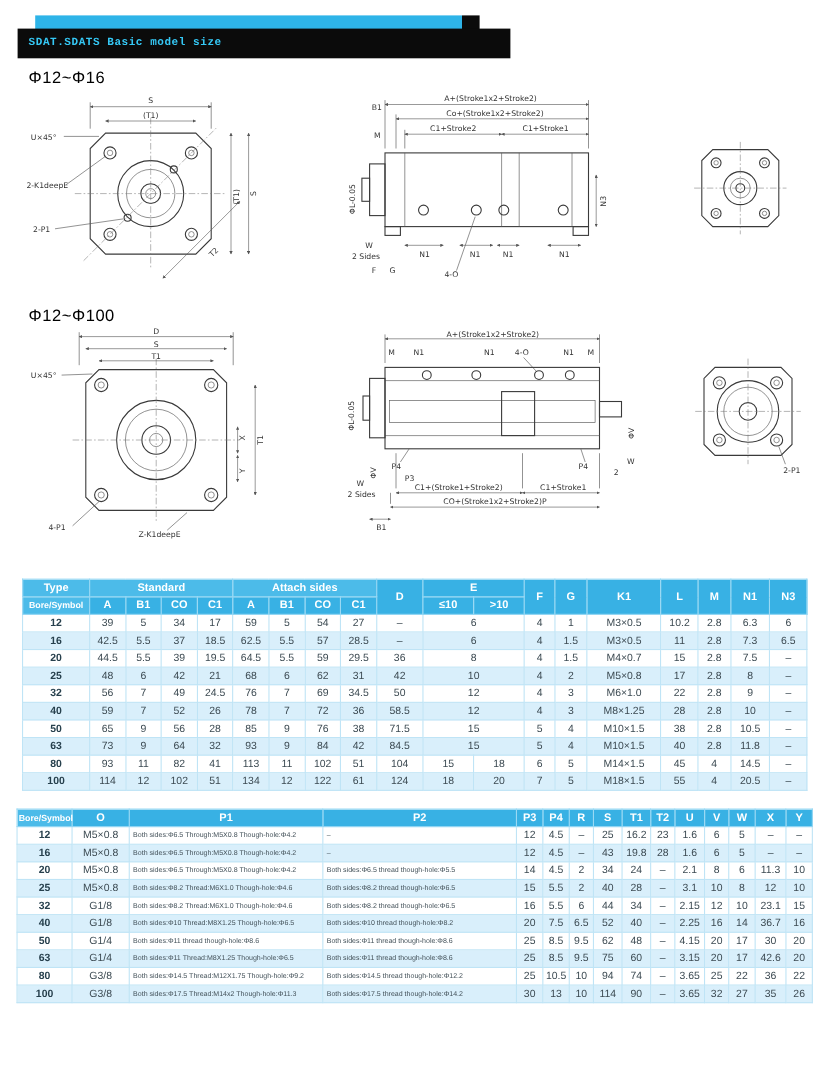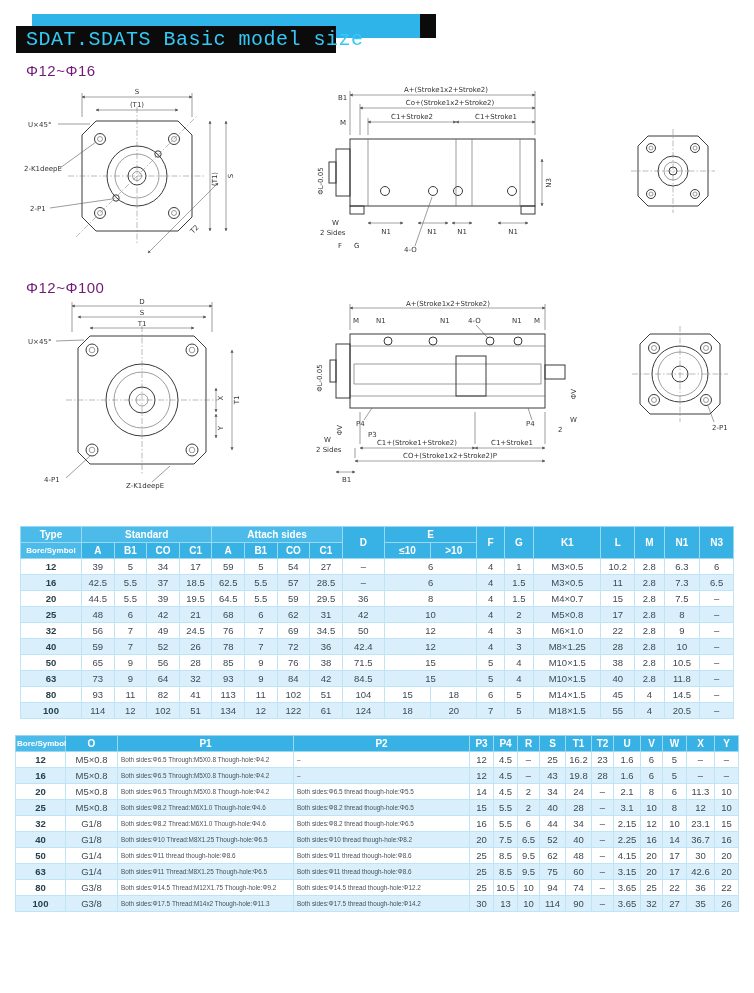--- a/index.html
+++ b/index.html
@@ -3,25 +3,25 @@
 <meta charset="utf-8">
 <style>
   *{box-sizing:border-box;margin:0;padding:0}
   html,body{width:754px;background:#fff;font-family:"Liberation Sans",sans-serif;color:#222}
   body{height:993px;overflow:hidden}
 
   
   .title-wrap{position:relative;height:42px;width:430px;margin:14px 0 4px 16px}
   .title-cyan{position:absolute;left:16px;top:0;width:388px;height:24px;background:#2eb4e8}
   .title-cap{position:absolute;left:404px;top:0;width:16px;height:24px;background:#0b0b0b}
-  .title-black{position:absolute;left:0;top:12px;width:320px;height:27px;background:#0b0b0b;
-    color:#35c8f5;font-family:"Liberation Mono","DejaVu Sans Mono",monospace;font-size:20px;
-    font-weight:normal;line-height:27px;padding-left:10px;letter-spacing:.5px;white-space:nowrap}
-
-  .sec-heading{font-size:15px;margin:6px 0 2px 26px;color:#701a75;letter-spacing:.5px}
+  .title-black{position:absolute;left:0;top:12px;width:448px;height:27px;background:#0b0b0b;
+    color:#35c8f5;font-family:"Liberation Mono","DejaVu Sans Mono",monospace;font-size:10px;
+    font-weight:bold;line-height:27px;padding-left:10px;letter-spacing:.5px;white-space:nowrap}
+
+  .sec-heading{font-size:15px;margin:6px 0 2px 26px;color:#000000;letter-spacing:.5px}
 
   
   svg{display:block;margin-left:20px}
   svg text{font-family:"DejaVu Sans",sans-serif;font-size:7px;fill:#333}
   svg text.tc{text-anchor:middle}
   .ln{stroke:#3a3a3a;stroke-width:1;fill:none}
   .thin{stroke:#5a5a5a;stroke-width:.6;fill:none}
   .dim{stroke:#555;stroke-width:.55;fill:none}
   .dash{stroke:#777;stroke-width:.5;fill:none;stroke-dasharray:6 2 1.5 2}
 
@@ -436,21 +436,21 @@
         <tr class="alt">
           <td class="bore">40</td>
           <td>59</td>
           <td>7</td>
           <td>52</td>
           <td>26</td>
           <td>78</td>
           <td>7</td>
           <td>72</td>
           <td>36</td>
-          <td>42.4</td>
+          <td>58.5</td>
           <td colspan="2">12</td>
           <td>4</td>
           <td>3</td>
           <td>M8×1.25</td>
           <td>28</td>
           <td>2.8</td>
           <td>10</td>
           <td>–</td>
         </tr>
         <tr>

